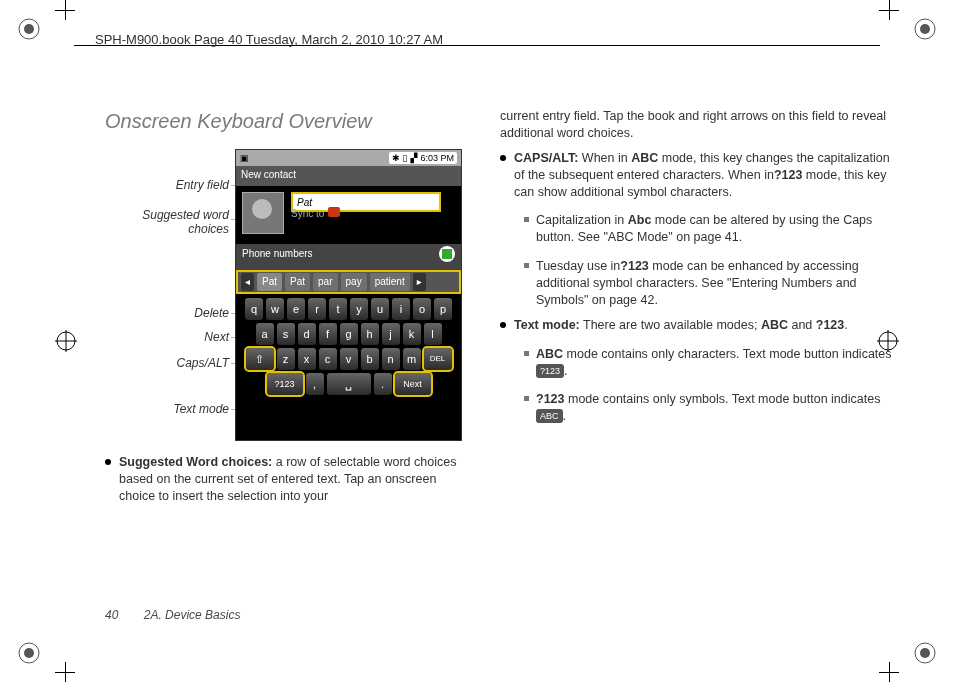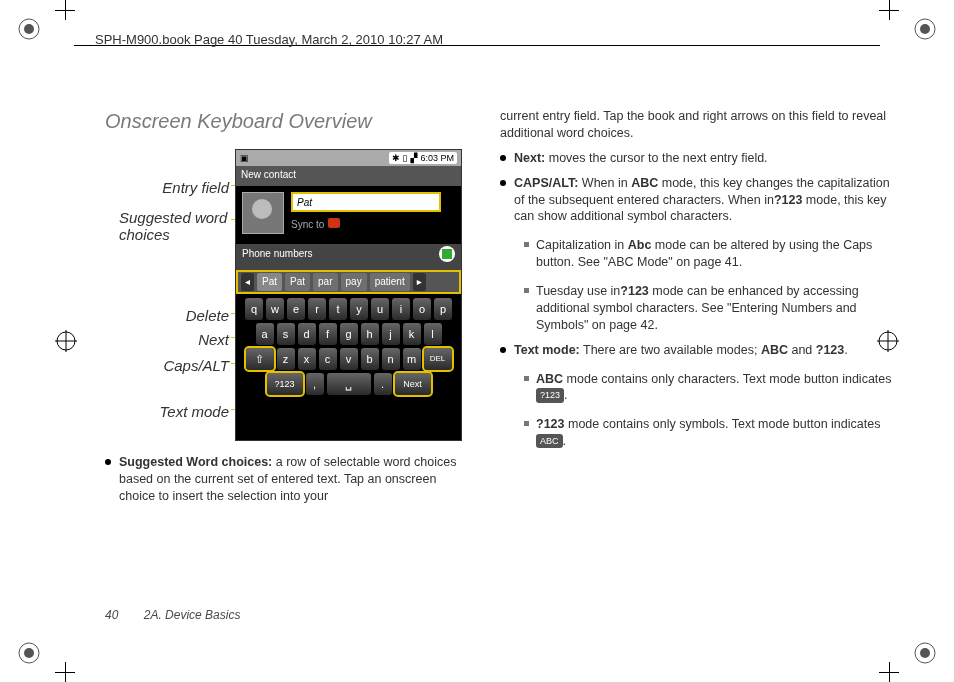--- a/index.html
+++ b/index.html
@@ -29,38 +29,38 @@
   
   .figwrap{position:relative;height:295px;margin-bottom:10px}
   .phone{position:absolute;left:130px;top:0;width:225px;height:290px;border:1px solid #333;background:#000;color:#eee;font-size:10px}
   .statusbar{height:16px;background:#aaa;display:flex;align-items:center;justify-content:space-between;padding:0 4px;color:#000;font-size:9px}
   .sb-icons{background:#fff;border-radius:2px;padding:0 3px;display:flex;gap:3px;align-items:center}
   .titlebar{height:16px;background:#555;color:#fff;padding:2px 5px;font-size:10px}
   .contact{position:relative;height:58px;background:#000}
   .avatar{position:absolute;left:6px;top:6px;width:40px;height:40px;background:#777;border:1px solid #aaa}
   .avatar::after{content:"";position:absolute;left:9px;top:6px;width:20px;height:20px;border-radius:50%;background:#bcbcbc}
   .entry{position:absolute;left:55px;top:6px;width:150px;height:20px;background:#fff;color:#000;font-style:italic;padding:2px 4px;box-sizing:border-box;border:2px solid #e3c100}
-  .sync{position:absolute;left:55px;top:32px;color:#aaa;font-size:10px}
+  .sync{position:absolute;left:55px;top:21px;color:#aaa;font-size:10px}
   .sync .dot{display:inline-block;width:12px;height:10px;background:#c31;border-radius:2px;margin-left:4px}
   .phnum{height:20px;background:#444;color:#fff;padding:3px 6px;position:relative}
   .plus{position:absolute;right:6px;top:2px;width:16px;height:16px;background:#fff;border-radius:50%}
   .plus::before{content:"";position:absolute;left:3px;top:3px;width:10px;height:10px;background:#3a3}
   .candrow{height:24px;background:#555;display:flex;align-items:center;gap:3px;padding:0 3px;border:2px solid #e3c100;box-sizing:border-box}
   .cand{background:#6f6f6f;color:#fff;padding:2px 5px;border-radius:2px;font-size:10px}
   .cand.left{background:#888}
   .cand.arrow{background:#333;color:#fff;padding:2px 4px}
   .kbd{background:#000;padding:4px 3px 2px 3px}
   .krow{display:flex;justify-content:center;gap:3px;margin-bottom:3px}
   .key{width:18px;height:22px;background:linear-gradient(#666,#2a2a2a);color:#fff;font-size:11px;border-radius:3px;display:flex;align-items:center;justify-content:center}
   .key.wide{width:28px}
   .key.xw{width:36px}
   .key.sp{width:44px}
   .key.mark{outline:2px solid #e3c100}
   
-  .lbl{position:absolute;right:236px;font-style:italic;color:#333;font-size:15px;line-height:1.15}
+  .lbl{position:absolute;right:236px;font-style:italic;color:#333;font-size:12px;text-align:right;line-height:1.15}
   .lead{position:absolute;height:1px;background:#e3c100}
   
   ul.b{list-style:none;padding:0;margin:0}
   ul.b>li{position:relative;padding-left:14px;margin:0 0 8px 0}
   ul.b>li::before{content:"";position:absolute;left:0;top:5px;width:6px;height:6px;border-radius:50%;background:#000}
   ul.s{list-style:none;padding:0;margin:4px 0 4px 10px}
   ul.s>li{position:relative;padding-left:12px;margin:12px 0 6px 0}
   ul.s>li::before{content:"";position:absolute;left:0;top:5px;width:5px;height:5px;background:#777}
   .b strong,.s strong{font-weight:700}
   .ind{display:inline-block;background:#555;color:#fff;font-size:9px;border-radius:3px;padding:1px 4px;vertical-align:1px}
@@ -214,21 +214,20 @@
     </div>
 
     <ul class="b">
       <li><strong>Suggested Word choices:</strong><span> a row of selectable word choices based on the current set of entered text. Tap an onscreen choice to insert the selection into your</span></li>
     </ul>
   </div>
 
   <div class="col col-right">
     <p style="margin:0 0 8px 0">current entry field. Tap the book and right arrows on this field to reveal additional word choices.</p>
     <ul class="b">
-      <li><strong>Next:</strong><span> moves the cursor to the next entry field.</span></li>
       <li>
         <strong>CAPS/ALT:</strong><span> When in </span><strong>ABC</strong><span> mode, this key changes the capitalization of the subsequent entered characters. When in</span><strong>?123</strong><span> mode, this key can show additional symbol characters.</span>
         <ul class="s">
           <li><span>Capitalization in </span><strong>Abc</strong><span> mode can be altered by using the Caps button. See "ABC Mode" on page 41.</span></li>
           <li><span>Tuesday use in</span><strong>?123</strong><span> mode can be enhanced by accessing additional symbol characters. See "Entering Numbers and Symbols" on page 42.</span></li>
         </ul>
       </li>
       <li>
         <strong>Text mode:</strong><span> There are two available modes; </span><strong>ABC</strong><span> and </span><strong>?123</strong><span>.</span>
         <ul class="s">

